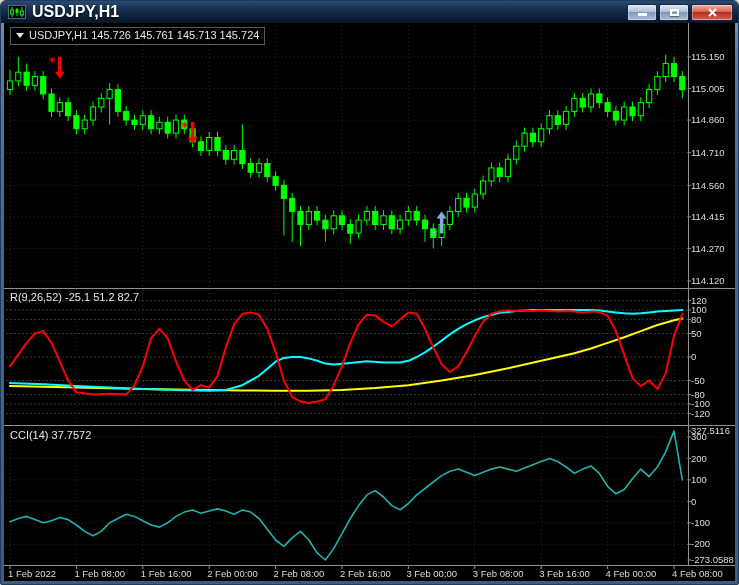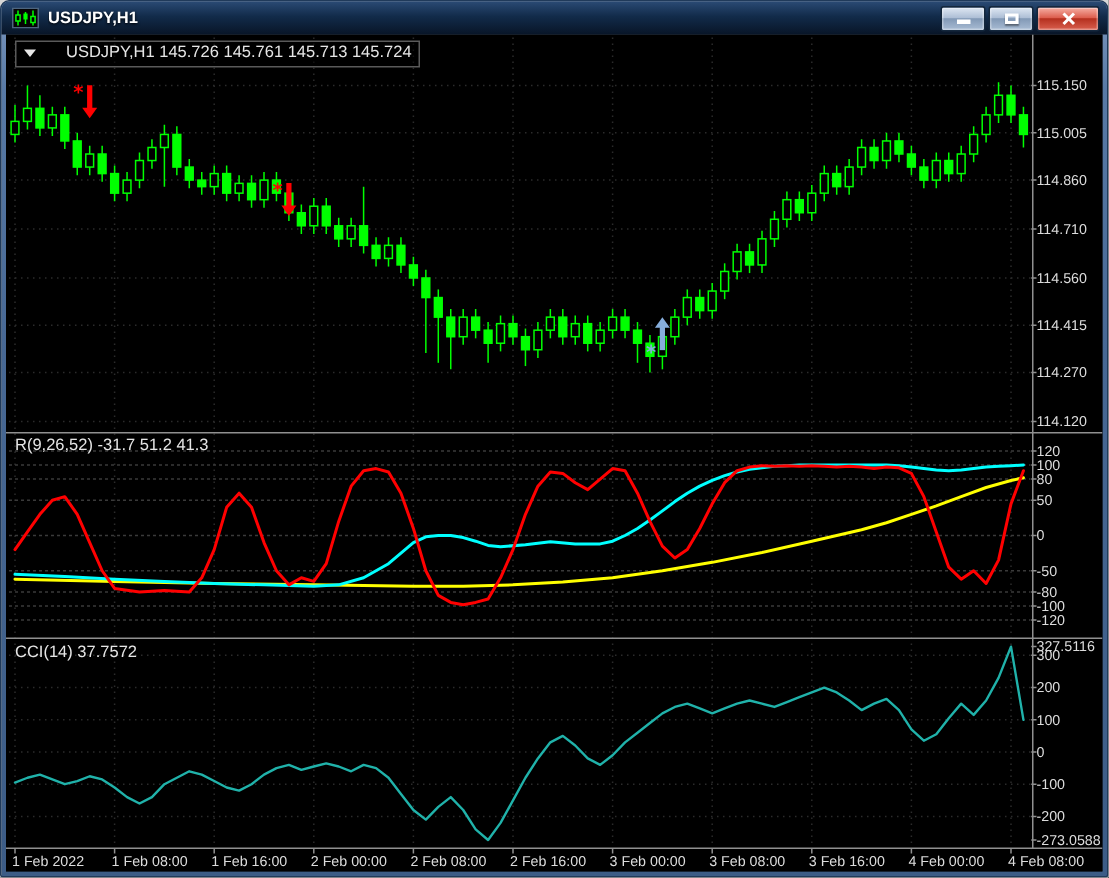--- a/index.html
+++ b/index.html
@@ -3,30 +3,30 @@
 <meta charset="utf-8">
 <style>
   html,body{margin:0;padding:0;background:#d6d6d6;}
   body{width:739px;height:585px;overflow:hidden;font-family:"Liberation Sans",sans-serif;}
   .window{box-sizing:border-box;width:739px;height:585px;border:1px solid #203a5a;border-radius:6px 6px 2px 2px;
     background:linear-gradient(180deg,#7e99bf 0%,#587aa6 10%,#476894 40%,#3c5c86 100%);}
   .titlebar{height:22px;display:flex;align-items:center;padding:0 5px 0 7px;
     background:linear-gradient(180deg,#2a4a74 0%,#122b4a 45%,#081527 100%);
     border-radius:5px 5px 0 0;}
   .title-icon{width:18px;height:14px;margin-right:6px;flex:0 0 auto;}
-  .window-title{color:#ffffff;font-size:11px;font-weight:bold;text-shadow:0 1px 2px #000;flex:1 1 auto;white-space:nowrap;overflow:hidden;}
+  .window-title{color:#ffffff;font-size:16px;font-weight:bold;text-shadow:0 1px 2px #000;flex:1 1 auto;white-space:nowrap;overflow:hidden;}
   .win-controls{display:flex;gap:2px;}
   .win-btn{height:15px;width:28px;border:1px solid #14273c;border-radius:2px;display:flex;align-items:center;justify-content:center;
     background:linear-gradient(180deg,#dfe8f3 0%,#aebfd6 45%,#8299b6 50%,#a9bcd4 100%);box-shadow:inset 0 0 0 1px rgba(255,255,255,.35);cursor:default;}
   .win-btn.close{width:40px;background:linear-gradient(180deg,#f6b0a5 0%,#dd5f4f 45%,#b5301f 50%,#d9604f 100%);}
   .glyph-min{width:9px;height:3px;background:#ffffff;box-shadow:0 0 1px #1c3least,0 1px 1px rgba(0,0,0,.5);margin-top:5px;}
   .glyph-max{width:9px;height:7px;border:2px solid #ffffff;box-shadow:0 1px 1px rgba(0,0,0,.4);box-sizing:border-box;}
   .client{position:relative;width:731px;height:558px;margin:0 3px;background:#000000;}
   .overlay-label{position:absolute;color:#e6e6e6;font-size:11px;line-height:13px;white-space:nowrap;}
-  .symbol-box{left:6px;top:4px;display:inline-flex;align-items:center;gap:20px;border:1px solid #5a5a5a;background:rgba(0,0,0,.55);padding:1px 5px 2px 5px;}
+  .symbol-box{left:6px;top:4px;display:inline-flex;align-items:center;gap:5px;border:1px solid #5a5a5a;background:rgba(0,0,0,.55);padding:1px 5px 2px 5px;}
   .tri-down{width:0;height:0;border-left:4px solid transparent;border-right:4px solid transparent;border-top:5px solid #e6e6e6;}
   .ind1{left:6px;top:268px;}
   .ind2{left:6px;top:406px;}
   svg{display:block;}
 </style>
 </head>
 <body>
 
 <div class="window">
   <div class="titlebar">
@@ -357,16 +357,16 @@
           <text x="601.6" y="554" fill="#dcdcdc" font-size="9.5" font-family="Liberation Sans, sans-serif">4 Feb 00:00</text>
           <line x1="670" y1="542.5" x2="670" y2="546" stroke="#909090" stroke-width="1"></line>
           <text x="668" y="554" fill="#dcdcdc" font-size="9.5" font-family="Liberation Sans, sans-serif">4 Feb 08:00</text>
         </g>
       </svg>
 
     <div class="overlay-label symbol-box">
       <span class="tri-down"></span>
       <span>USDJPY,H1 145.726 145.761 145.713 145.724</span>
     </div>
-    <div class="overlay-label ind1">R(9,26,52) -31.7 51.2 41.3</div>
+    <div class="overlay-label ind1">R(9,26,52) -25.1 51.2 82.7</div>
     <div class="overlay-label ind2">CCI(14) 37.7572</div>
   </div>
 </div>
 
 </body></html>

